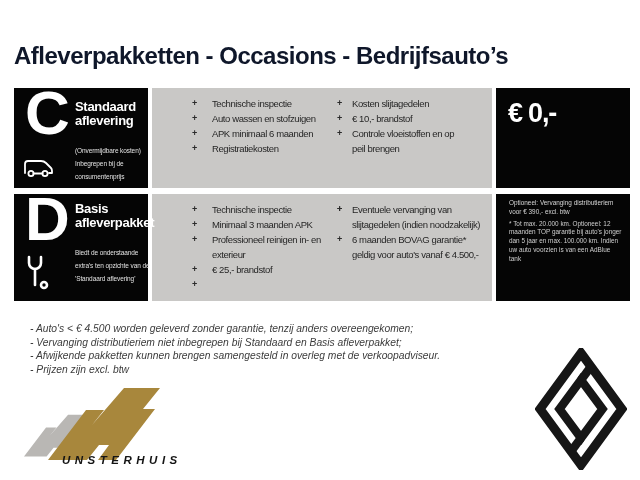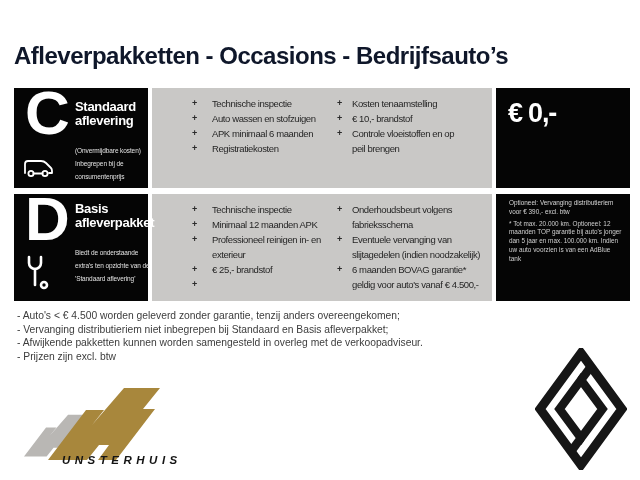--- a/index.html
+++ b/index.html
@@ -37,22 +37,22 @@
   .col1 li{padding-left:31px;}
   .col2 li{padding-left:15px;}
   .plus{position:absolute;top:0;font-size:9px;font-weight:bold;color:#2a2a2a;}
   .col1 .plus{left:11px;}
   .col2 .plus{left:0px;}
   
   .price{margin:10px 0 0 12px;font-size:27px;font-weight:800;letter-spacing:-1.2px;white-space:pre;}
   .price-note{margin:5px 6px 0 13px;font-size:6.4px;line-height:8.8px;color:#d6d6d6;}
   .price-note.n2{margin-top:3px;color:#cfcfcf;}
   
-  .footnotes{position:absolute;left:14px;top:306px;list-style:none;margin:3px;padding:0;
-    font-size:10.3px;line-height:13.6px;color:#3c3c3c;}
+  .footnotes{position:absolute;left:14px;top:306px;list-style:none;margin:16px;padding:0;
+    font-size:10.3px;line-height:13.6px;color:#3c3c3c;font-style:italic;}
   
   .dealer-logo{position:absolute;left:18px;top:380px;}
   .renault-logo{position:absolute;left:535px;top:348px;}
 </style>
 </head>
 <body>
 
 <div class="page-title">Afleverpakketten - Occasions - Bedrijfsauto’s</div>
 
 <div class="pkg-row row1">
@@ -76,21 +76,21 @@
     <div class="col col1">
       <ul class="items">
           <li><span class="plus">+</span><span class="item-text">Technische inspectie</span></li>
           <li><span class="plus">+</span><span class="item-text">Auto wassen en stofzuigen</span></li>
           <li><span class="plus">+</span><span class="item-text">APK minimaal 6 maanden</span></li>
           <li><span class="plus">+</span><span class="item-text">Registratiekosten</span></li>
         </ul>
     </div>
     <div class="col col2">
       <ul class="items">
-          <li><span class="plus">+</span><span class="item-text">Kosten tenaamstelling</span></li>
+          <li><span class="plus">+</span><span class="item-text">Kosten slijtagedelen</span></li>
           <li><span class="plus">+</span><span class="item-text">€ 10,- brandstof</span></li>
           <li><span class="plus">+</span><span class="item-text">Controle vloeistoffen en op
 peil brengen</span></li>
         </ul>
     </div>
   </div>
   <div class="panel panel-right">
     <div class="price">€ 0,-</div>
   </div>
 </div>
@@ -108,48 +108,47 @@
         <path d="M5 3 v6 a6 6 0 0 0 12 0 v-6"></path>
         <path d="M11 15 v16"></path>
         <circle cx="20" cy="31" r="3"></circle>
       </svg>
     </span>
   </div>
   <div class="panel panel-mid">
     <div class="col col1">
       <ul class="items">
           <li><span class="plus">+</span><span class="item-text">Technische inspectie</span></li>
-          <li><span class="plus">+</span><span class="item-text">Minimaal 12 maanden APK</span></li>
+          <li><span class="plus">+</span><span class="item-text">Minimaal 3 maanden APK</span></li>
           <li><span class="plus">+</span><span class="item-text">Professioneel reinigen in- en
 exterieur</span></li>
           <li><span class="plus">+</span><span class="item-text">€ 25,- brandstof</span></li>
           <li><span class="plus">+</span></li>
         </ul>
     </div>
     <div class="col col2">
       <ul class="items">
-          <li><span class="plus">+</span><span class="item-text">Onderhoudsbeurt volgens
-fabrieksschema</span></li>
+          <li><span class="plus">+</span></li>
           <li><span class="plus">+</span><span class="item-text">Eventuele vervanging van
 slijtagedelen (indien noodzakelijk)</span></li>
           <li><span class="plus">+</span><span class="item-text">6 maanden BOVAG garantie*
 geldig voor auto's vanaf € 4.500,-</span></li>
         </ul>
     </div>
   </div>
   <div class="panel panel-right">
     <div class="price-note">Optioneel: Vervanging distributieriem voor € 390,- excl. btw</div>
     <div class="price-note n2">* Tot max. 20.000 km. Optioneel: 12 maanden TOP garantie bij auto's jonger dan 5 jaar en max. 100.000 km. Indien uw auto voorzien is van een AdBlue tank</div>
   </div>
 </div>
 
 <ul class="footnotes">
     <li>- Auto's &lt; € 4.500 worden geleverd zonder garantie, tenzij anders overeengekomen;</li>
     <li>- Vervanging distributieriem niet inbegrepen bij Standaard en Basis afleverpakket;</li>
-    <li>- Afwijkende pakketten kunnen worden samengesteld in overleg met de verkoopadviseur.</li>
+    <li>- Afwijkende pakketten kunnen brengen samengesteld in overleg met de verkoopadviseur.</li>
     <li>- Prijzen zijn excl. btw</li>
   </ul>
 
 <div class="dealer-logo">
   <svg width="230" height="98" viewBox="0 0 230 98">
     <defs>
       <path id="bolt" d="M0,80 L38,30 H56 L44,45 L76,8 H112 L95,29 H107 L68,80 H50 L61,65 H51 L39,80 Z"></path>
     </defs>
     <g fill="#b9b7b4">
       <use href="#bolt" transform="translate(6,30) scale(0.58)"></use>

